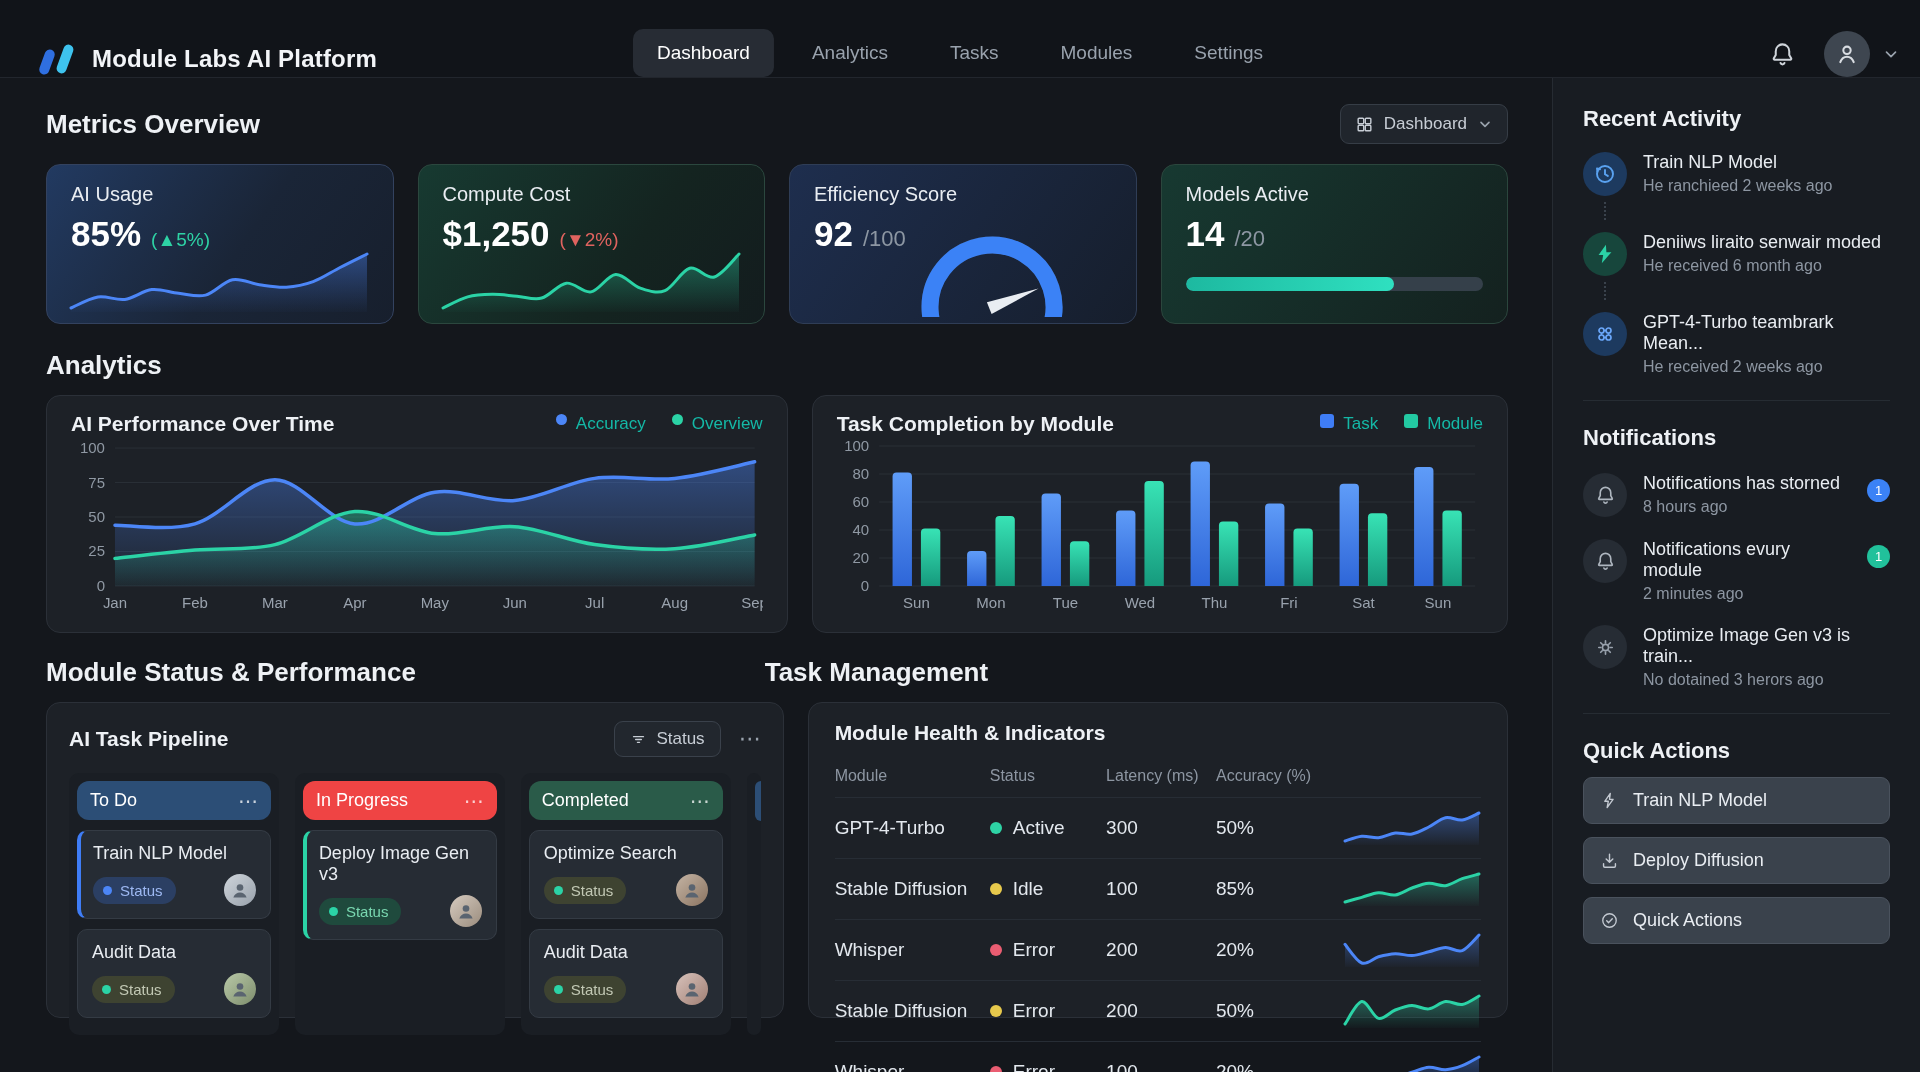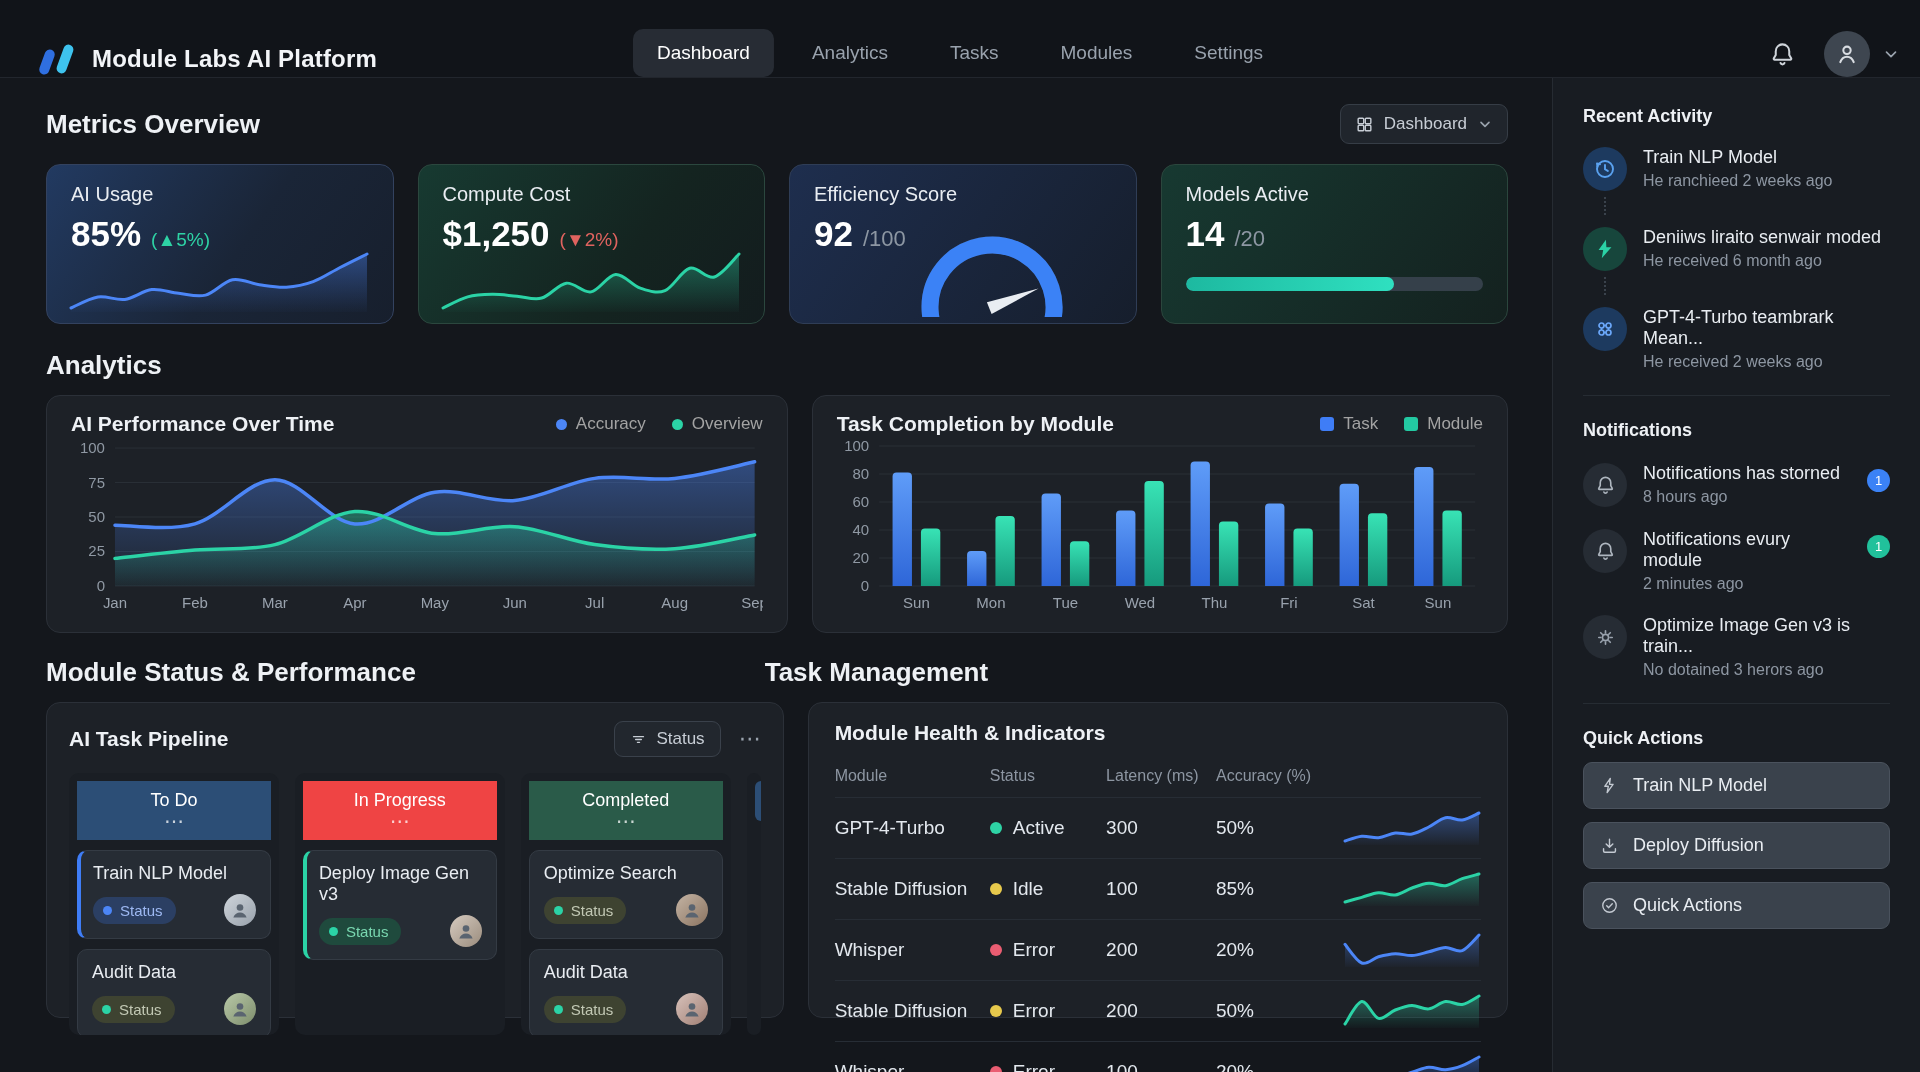--- a/index.html
+++ b/index.html
@@ -58,43 +58,43 @@
   .progress-fill { height:100%; border-radius:7px; background:linear-gradient(90deg,#1db9a0,#2fe0c0); }
 
   
   .analytics-title { margin-top:26px; }
   .charts-row { display:flex; gap:24px; margin-top:14px; }
   .chart-card { background:#1d2127; border:1px solid #2b3038; border-radius:14px; padding:16px 24px 8px; height:238px; }
   .chart-card.wide { flex:1.07; } .chart-card.narrow { flex:1; }
   .chart-head { display:flex; align-items:center; justify-content:space-between; }
   .chart-title { font-size:21px; font-weight:700; color:#eef1f5; }
   .legend { display:flex; align-items:center; gap:26px; }
-  .legend-item { display:flex; align-items:center; gap:9px; font-size:17px; color:#a3a3a3; }
+  .legend-item { display:flex; align-items:flex-start; gap:9px; font-size:17px; color:#14b8a6; }
   .legend-dot { width:11px; height:11px; border-radius:50%; }
   .legend-sq { width:14px; height:14px; border-radius:3px; }
   .chart-svg { width:100%; height:176px; display:block; margin-top:2px; }
 
   
   .bottom-heads { display:flex; gap:24px; margin-top:24px; }
   .bottom-heads .section-title.left { flex:1.07; } .bottom-heads .section-title.right { flex:1; }
   .bottom-row { display:flex; gap:24px; margin-top:14px; height:316px; }
   .panel { background:#1d2127; border:1px solid #2b3038; border-radius:14px; padding:18px 22px; }
   .kanban-panel { flex:1.07; min-width:0; }
   .table-panel { flex:1; min-width:0; padding:18px 26px; }
   .panel-head { display:flex; align-items:center; justify-content:space-between; }
   .panel-title { font-size:21px; font-weight:700; color:#eef1f5; }
   .panel-actions { display:flex; align-items:center; gap:18px; }
   .filter-btn { display:flex; align-items:center; gap:9px; background:#22272e; border:1px solid #3a414b;
     border-radius:9px; padding:7px 15px; font-family:inherit; font-size:17px; color:#c7cdd5; cursor:pointer; }
   .more-btn { background:none; border:none; color:#9aa3ae; font-size:22px; cursor:pointer; line-height:1; }
 
   .kb-cols { display:flex; gap:16px; margin-top:16px; height:262px; overflow:hidden; }
   .kb-col { flex:1; background:#1a1e24; border-radius:10px; padding:8px; min-width:0; }
-  .kb-head { border-radius:0; padding:9px 13px; display:flex; align-items:center; justify-content:space-between;
-    font-size:18px; color:#fff; font-weight:500;flex-direction:column; }
+  .kb-head { border-radius:12px; padding:9px 13px; display:flex; align-items:center; justify-content:space-between;
+    font-size:18px; color:#fff; font-weight:500; }
   .kb-head .more-btn { color:rgba(255,255,255,.75); font-size:20px; }
   .kb-head.blue { background:#2c4e76; } .kb-head.olive { background:#ef4444; } .kb-head.green { background:#2a5b49; }
   .kb-card { margin-top:10px; background:#262c34; border:1px solid #343b44; border-radius:10px;
     padding:12px 14px; cursor:pointer; }
   .kb-card.accent-blue  { border-left:4px solid #3f7df6; padding-left:12px; }
   .kb-card.accent-green { border-left:4px solid #2bd3a6; padding-left:12px; }
   .kb-card-title { font-size:18px; color:#e9edf2; }
   .kb-card-foot { margin-top:10px; display:flex; align-items:center; justify-content:space-between; }
   .pill { display:inline-flex; align-items:center; gap:8px; border-radius:999px; padding:5px 13px 5px 10px; font-size:15px; }
   .pill-dot { width:9px; height:9px; border-radius:50%; }
@@ -109,21 +109,21 @@
   .trow { display:grid; grid-template-columns:24% 18% 17% 18% auto; align-items:center;
     border-bottom:1px solid #272d35; }
   .trow:last-child { border-bottom:none; }
   .trow.thead { font-size:16px; color:#8d96a2; padding:8px 0 12px; }
   .trow.tbody { font-size:19px; color:#e3e8ee; padding:12px 0; }
   .status-cell { display:flex; align-items:center; gap:11px; }
   .status-dot { width:12px; height:12px; border-radius:50%; }
   .row-spark { width:138px; height:36px; justify-self:end; }
 
   
-  .sb-title { font-size:18px; font-weight:700; color:#eef1f5; }
+  .sb-title { font-size:22px; font-weight:700; color:#eef1f5; }
   .sb-divider { border-top:1px solid #262c33; margin:24px 0; }
   .ra-item { display:flex; gap:16px; margin-top:20px; }
   .ra-icon { width:44px; height:44px; border-radius:50%; display:flex; align-items:center;
     justify-content:center; flex:0 0 44px; }
   .ra-icon.blue { background:#1d3a5f; } .ra-icon.teal { background:#17463c; } .ra-icon.gray { background:#262c34; }
   .ra-title { font-size:18px; color:#e9edf2; }
   .ra-time { font-size:16px; color:#8d96a2; margin-top:4px; }
   .ra-connector { border-left:2px dotted #3a424c; height:18px; margin:6px 0 -8px 21px; }
   .nt-item { display:flex; gap:16px; margin-top:22px; align-items:flex-start; }
   .nt-body { flex:1; min-width:0; }

